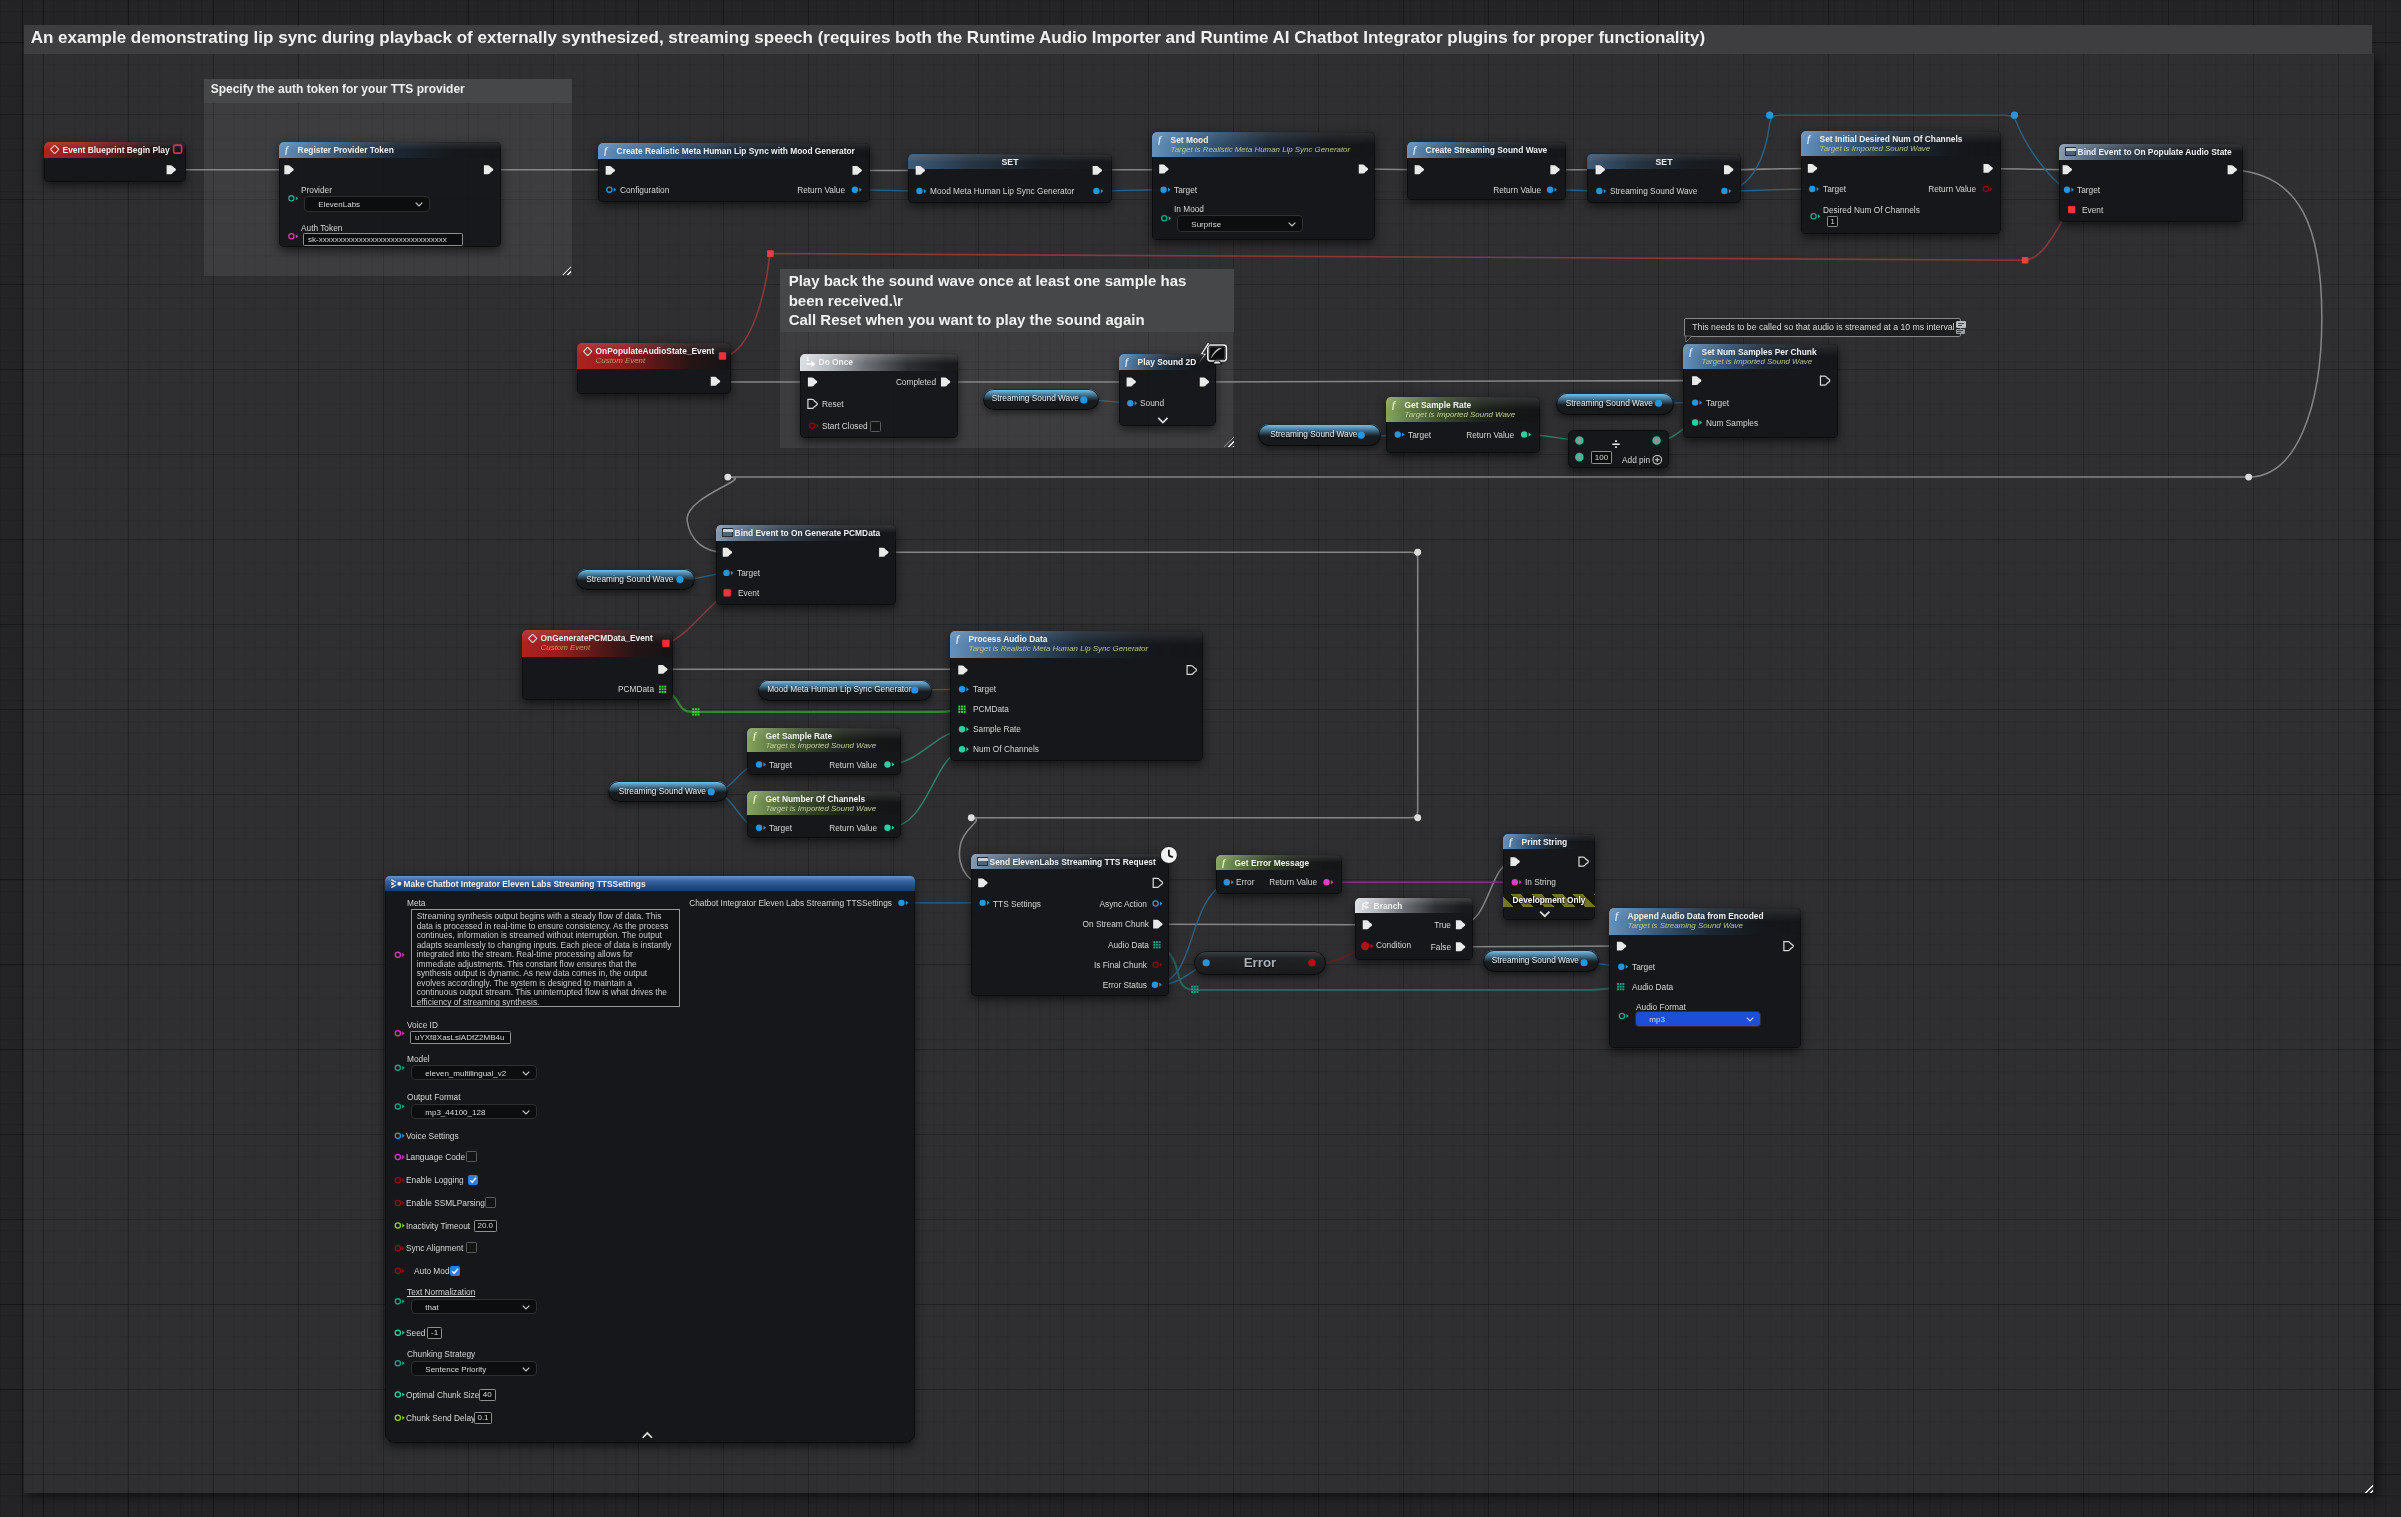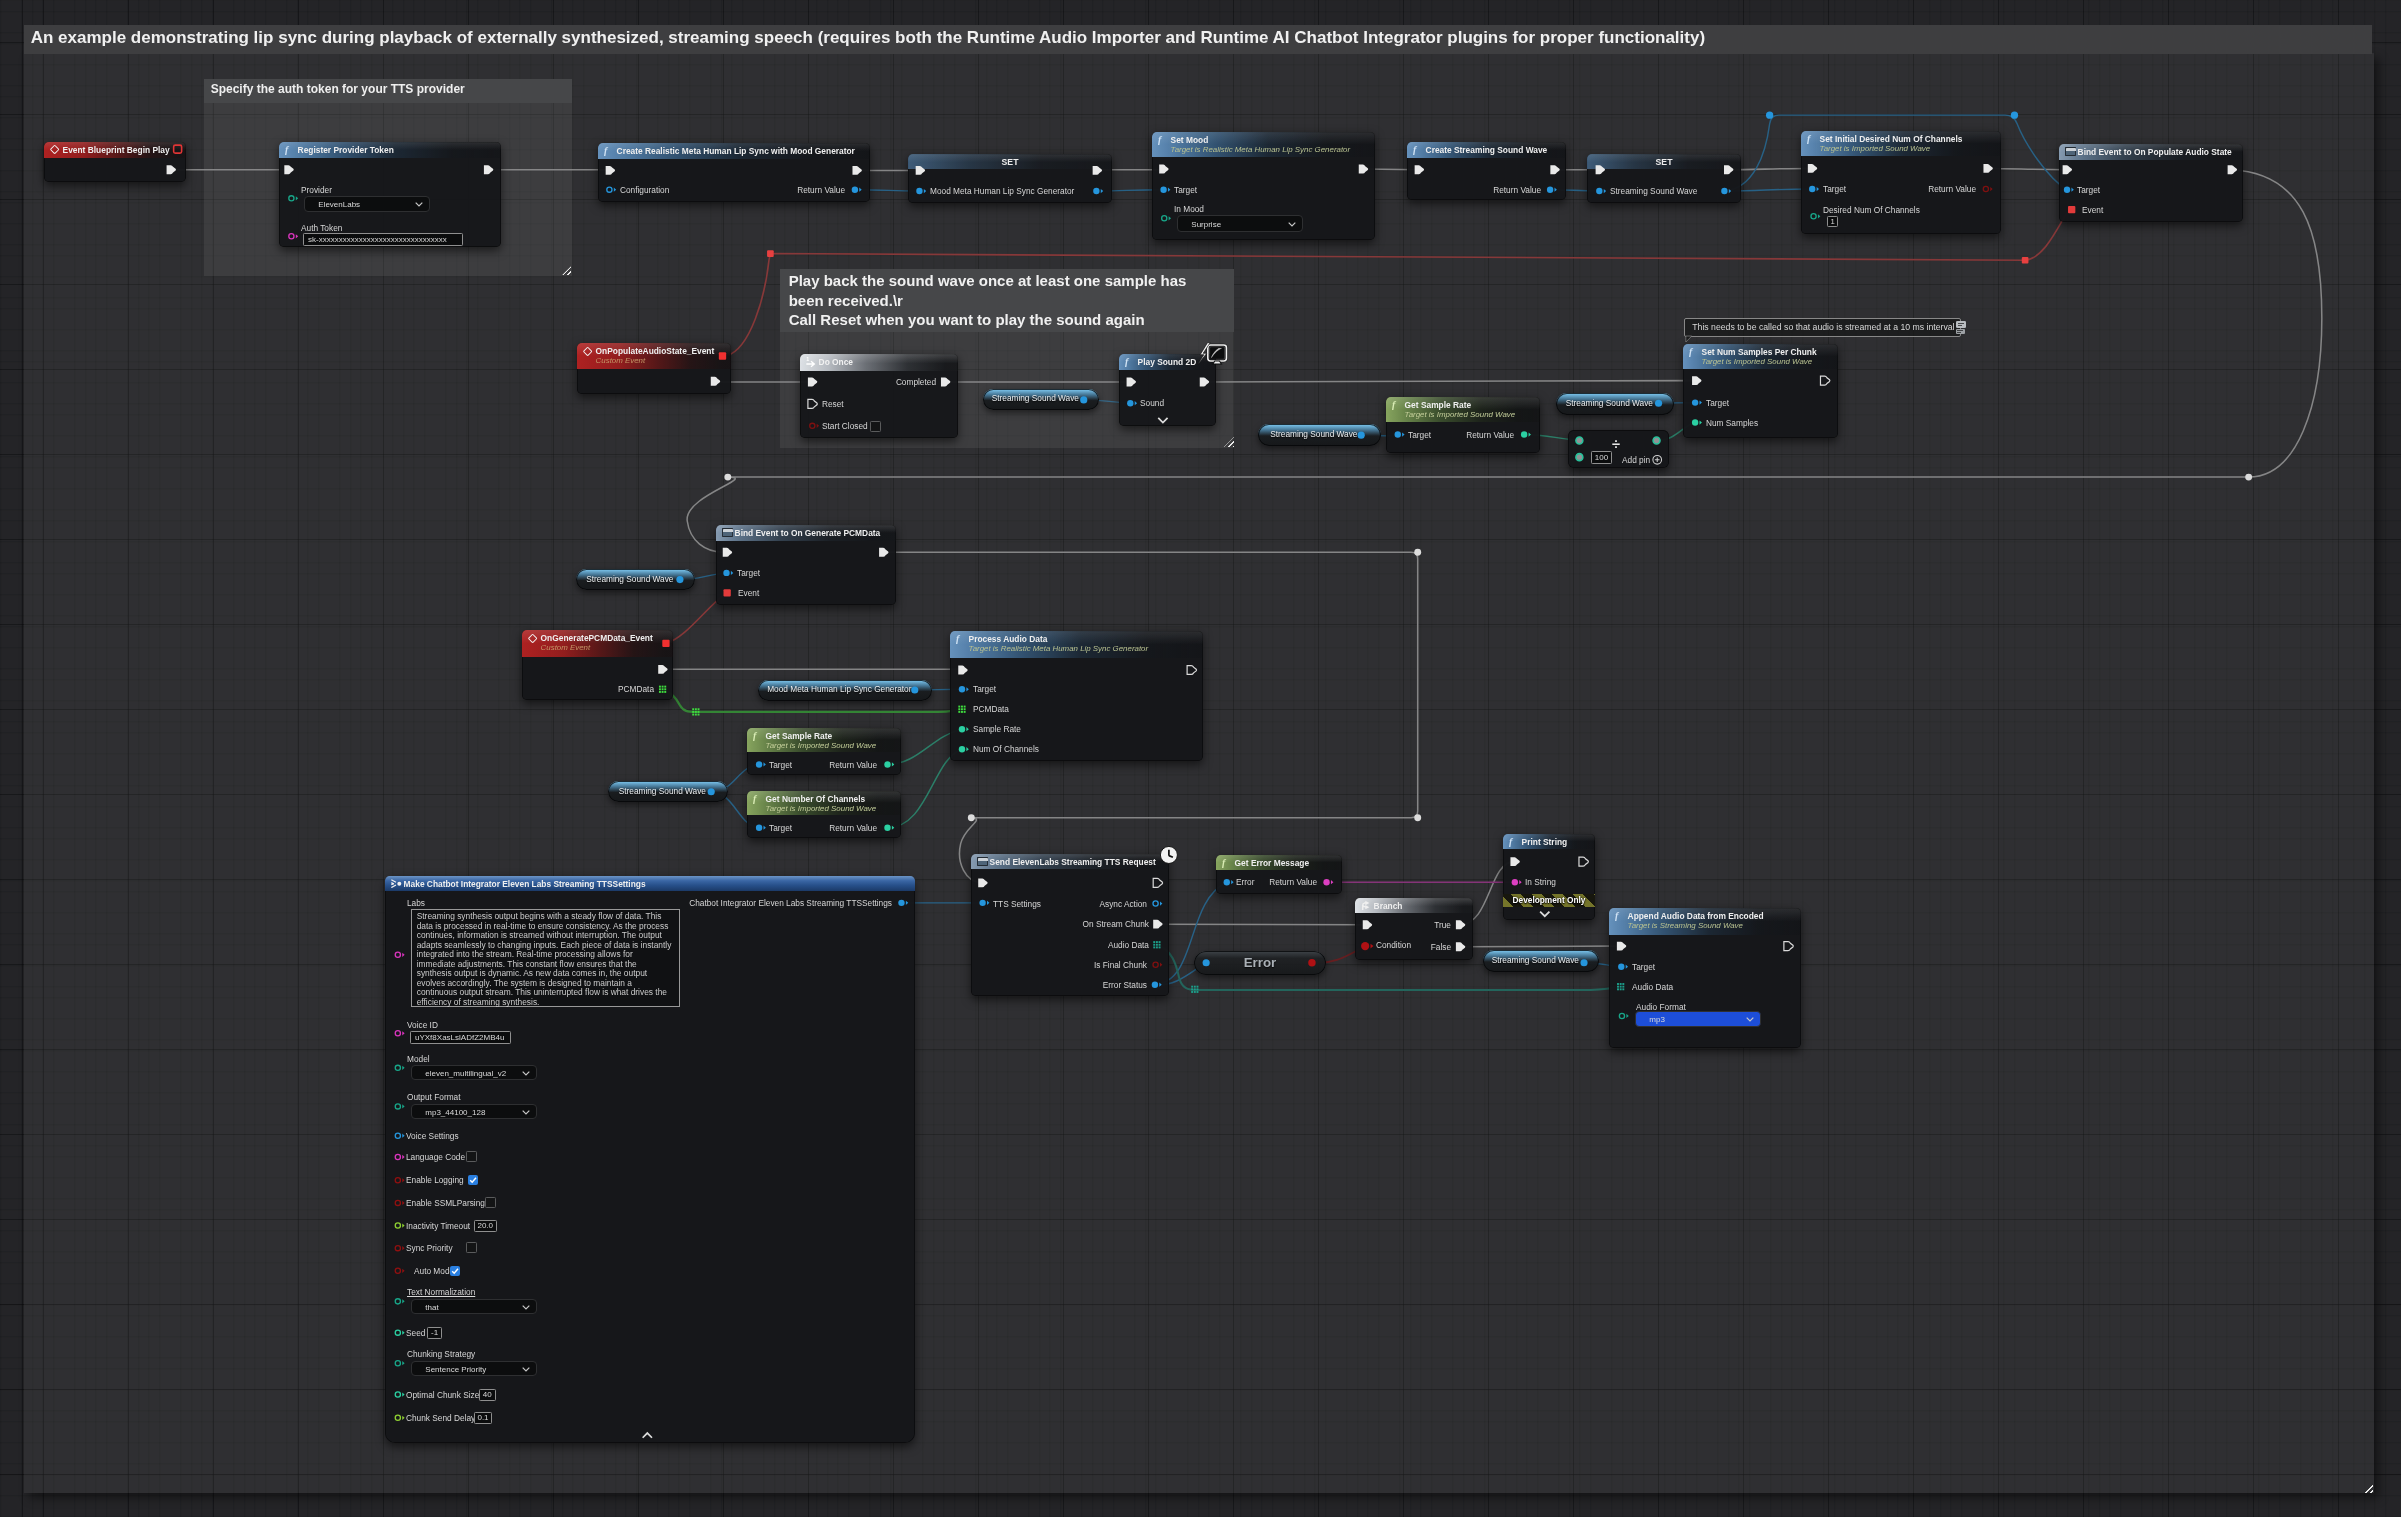--- a/index.html
+++ b/index.html
@@ -271,21 +271,21 @@
 <div style="position:absolute;top:822px;font-size:8.3px;line-height:12px;color:#d7d7d7;white-space:nowrap;right:1524px;">Return Value</div>
 <div style="position:absolute;left:385px;top:876px;width:530px;height:567px;background:rgba(22,23,26,0.97);border-radius:10px;box-shadow:0 3.3px 9.3px rgba(0,0,0,0.55), inset 0 0 0 0.7px rgba(0,0,0,0.6);">
     <div style="position:absolute;left:0;top:0;right:0;height:14.6px;border-radius:4.7px 4.7px 0 0;background:linear-gradient(180deg, #6b94c6 0%, #3a66a4 32%, #27508a 62%, #1b3a68 100%);">
       <svg style="position:absolute;left:5.3px;top:2.7px" width="13.3" height="9.3" viewBox="0 0 20 14">
         <path d="M2,1 L9,5 M2,13 L9,9 M2,5.5 L6,7.5 M2,8.5 L6,7" stroke="#f0f0f0" stroke-width="1.8" fill="none"></path>
         <circle cx="14" cy="7" r="3" fill="#f0f0f0"></circle>
       </svg>
       <div style="position:absolute;left:18.6px;top:2.7px;font-size:8.4px;font-weight:bold;color:#efefef;white-space:nowrap;">Make Chatbot Integrator Eleven Labs Streaming TTSSettings</div>
     </div>
   </div>
-<div style="position:absolute;top:897px;font-size:8.3px;line-height:12px;color:#d7d7d7;white-space:nowrap;left:407px;">Labs</div>
+<div style="position:absolute;top:897px;font-size:8.3px;line-height:12px;color:#d7d7d7;white-space:nowrap;left:407px;">Meta</div>
 <div style="position:absolute;top:897px;font-size:8.3px;line-height:12px;color:#d7d7d7;white-space:nowrap;right:1509px;">Chatbot Integrator Eleven Labs Streaming TTSSettings</div>
 <div style="position:absolute;left:411px;top:909px;width:269px;height:98px;border:0.7px solid #989898;background:rgba(10,11,12,0.5);box-sizing:border-box;">
     <div style="position:absolute;left:4.7px;top:2px;font-size:8.4px;line-height:9.5px;color:#cccccc;white-space:nowrap;">Streaming synthesis output begins with a steady flow of data. This<br>data is processed in real-time to ensure consistency. As the process<br>continues, information is streamed without interruption. The output<br>adapts seamlessly to changing inputs. Each piece of data is instantly<br>integrated into the stream. Real-time processing allows for<br>immediate adjustments. This constant flow ensures that the<br>synthesis output is dynamic. As new data comes in, the output<br>evolves accordingly. The system is designed to maintain a<br>continuous output stream. This uninterrupted flow is what drives the<br>efficiency of streaming synthesis.</div>
   </div>
 <div style="position:absolute;top:1019px;font-size:8.3px;line-height:12px;color:#d7d7d7;white-space:nowrap;left:407px;">Voice ID</div>
 <div style="position:absolute;left:410px;top:1031px;width:101px;height:13.3px;background:#0b0c0d;border:0.7px solid #8f8f8f;border-radius:1.3px;box-sizing:border-box;text-align:left;padding-left:4px;">
     <div style="font-size:8px;line-height:12px;color:#d8d8d8;white-space:nowrap;overflow:hidden;">uYXf8XasLslADfZ2MB4u</div>
   </div>
 <div style="position:absolute;top:1053px;font-size:8.3px;line-height:12px;color:#d7d7d7;white-space:nowrap;left:407px;">Model</div>
 <div style="position:absolute;left:411px;top:1065px;width:126px;height:15.3px;background:#0c0d0e;border:0.7px solid #2e2f31;border-radius:4px;box-sizing:border-box;">
@@ -307,21 +307,21 @@
 <div style="position:absolute;top:1174px;font-size:8.3px;line-height:12px;color:#d7d7d7;white-space:nowrap;left:406px;">Enable Logging</div>
 <div style="position:absolute;left:468px;top:1175px;width:10px;height:10px;background:#2a7fe0;border-radius:2px;"><svg width="10" height="10" viewBox="0 0 15 15">
       <path d="M3.3,7.800000000000001 L6.3,10.799999999999999 L12.0,4.2" stroke="#fff" stroke-width="2.2" fill="none"></path>
     </svg></div>
 <div style="position:absolute;top:1197px;font-size:8.3px;line-height:12px;color:#d7d7d7;white-space:nowrap;left:406px;">Enable SSMLParsing</div>
 <div style="position:absolute;left:485px;top:1197px;width:11.3px;height:11.3px;background:#131415;border:0.7px solid #5a5b5c;border-radius:1.3px;box-sizing:border-box;"></div>
 <div style="position:absolute;top:1220px;font-size:8.3px;line-height:12px;color:#d7d7d7;white-space:nowrap;left:406px;">Inactivity Timeout</div>
 <div style="position:absolute;left:474px;top:1220px;width:22.6px;height:12px;background:#0b0c0d;border:0.7px solid #8f8f8f;border-radius:1.3px;box-sizing:border-box;text-align:center;">
     <div style="font-size:8px;line-height:10.6px;color:#d8d8d8;white-space:nowrap;overflow:hidden;">20.0</div>
   </div>
-<div style="position:absolute;top:1242px;font-size:8.3px;line-height:12px;color:#d7d7d7;white-space:nowrap;left:406px;">Sync Priority</div>
+<div style="position:absolute;top:1242px;font-size:8.3px;line-height:12px;color:#d7d7d7;white-space:nowrap;left:406px;">Sync Alignment</div>
 <div style="position:absolute;left:466px;top:1242px;width:11.3px;height:11.3px;background:#131415;border:0.7px solid #5a5b5c;border-radius:1.3px;box-sizing:border-box;"></div>
 <div style="position:absolute;top:1265px;font-size:8.3px;line-height:12px;color:#d7d7d7;white-space:nowrap;left:406px;margin-left:8px;">Auto Mode</div>
 <div style="position:absolute;left:450px;top:1266px;width:10px;height:10px;background:#2a7fe0;border-radius:2px;"><svg width="10" height="10" viewBox="0 0 15 15">
       <path d="M3.3,7.800000000000001 L6.3,10.799999999999999 L12.0,4.2" stroke="#fff" stroke-width="2.2" fill="none"></path>
     </svg></div>
 <div style="position:absolute;top:1286px;font-size:8.3px;line-height:12px;color:#d7d7d7;white-space:nowrap;left:407px;text-decoration:underline;">Text Normalization</div>
 <div style="position:absolute;left:411px;top:1299px;width:126px;height:15.3px;background:#0c0d0e;border:0.7px solid #2e2f31;border-radius:4px;box-sizing:border-box;">
     <div style="position:absolute;left:13.3px;top:1.7px;font-size:8px;line-height:12px;color:#dadada;white-space:nowrap;">that</div>
     <svg style="position:absolute;right:6px;top:5px" width="8" height="5.3" viewBox="0 0 12 8">
       <path d="M1,1 L6,6 L11,1" stroke="#c9c9c9" stroke-width="1.8" fill="none"></path>

